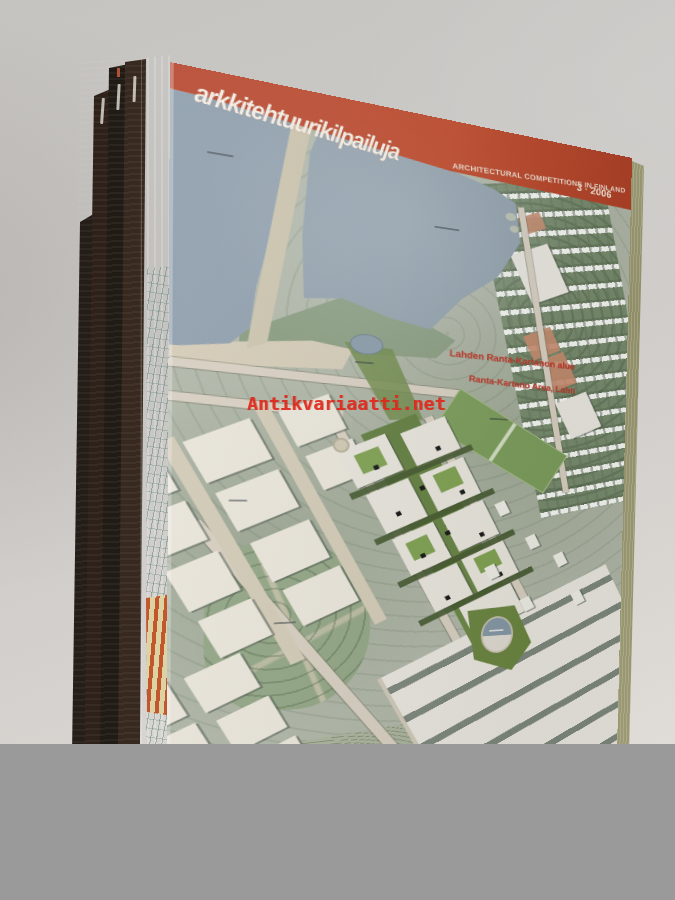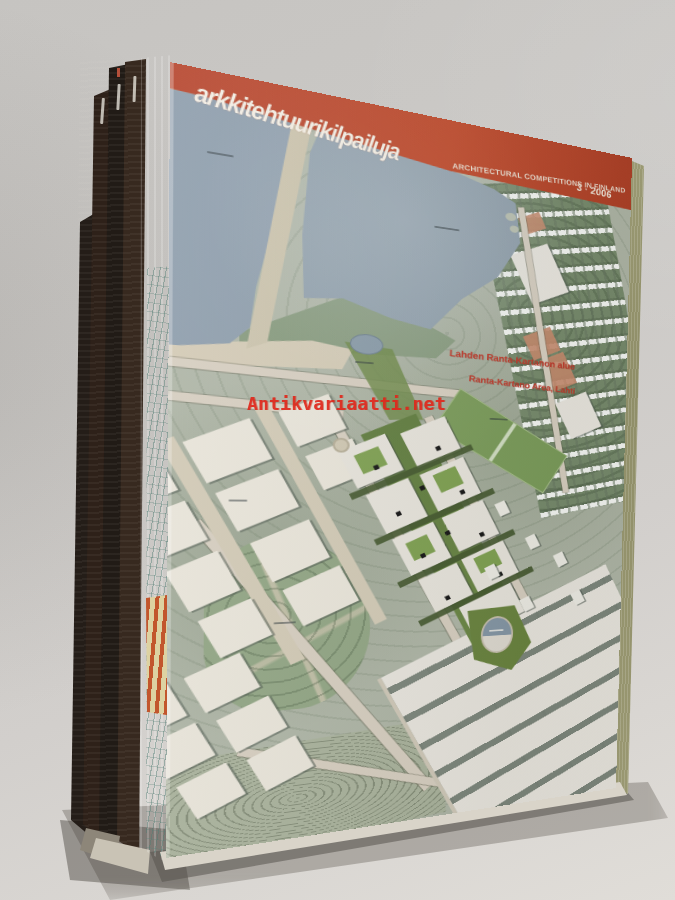--- a/index.html
+++ b/index.html
@@ -1,16 +1,16 @@
 <!DOCTYPE html>
 <html><head>
 <meta charset="utf-8">
 <style>
   html,body{margin:0;padding:0;background:#9a9a9a;}
-  .scene{position:relative;width:675px;height:900px;overflow:hidden;
+  .scene{position:relative;width:675px;height:744px;overflow:hidden;
     font-family:"Liberation Sans",sans-serif;
     background:linear-gradient(160deg,#c6c4c1 0%,#cbc9c6 38%,#d2cfcc 65%,#e0ddd8 100%);}
   .scene *{position:absolute;box-sizing:border-box;}
   .full{inset:0;}
 
   
   .wall-vignette{inset:0;background:
     radial-gradient(120% 90% at -10% 40%, rgba(80,75,70,.14), transparent 45%),
     radial-gradient(120% 60% at 110% 10%, rgba(255,255,255,.10), transparent 50%);}
   .shadow-soft{inset:0;background:rgba(104,100,93,.40);

